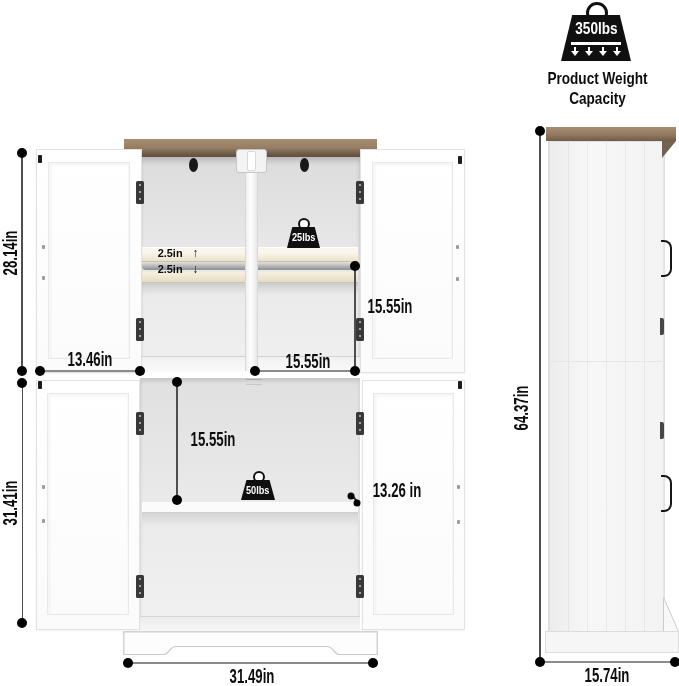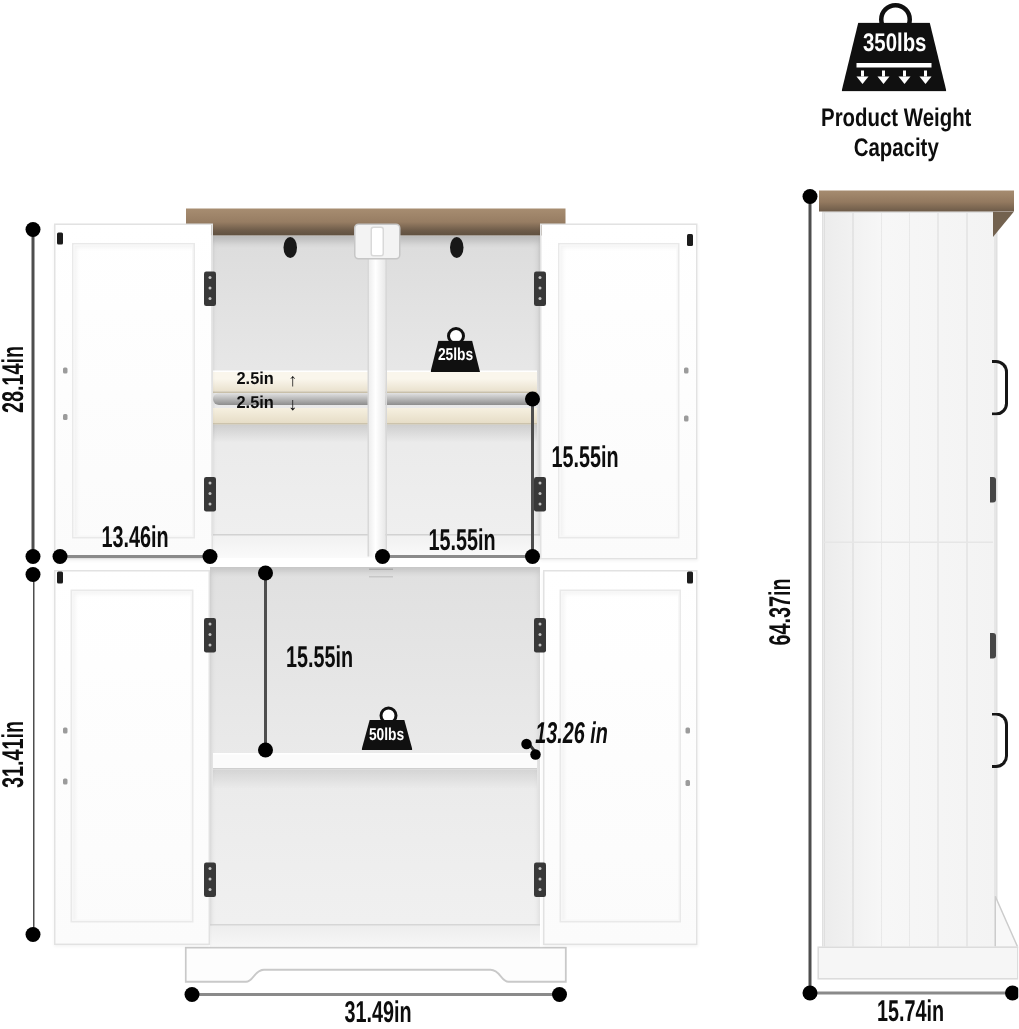--- a/index.html
+++ b/index.html
@@ -212,21 +212,21 @@
     <div class="vln" style="left:176.4px;top:382px;height:118px;"></div>
     <i class="dot" style="left:177px;top:382px;"></i>
     <i class="dot" style="left:177px;top:500px;"></i>
     <div class="lbl" style="left:213px;top:439px;"><span class="cx66">15.55in</span></div>
   </div>
 
   <div>
     <div class="vln" style="left:353.5px;top:494px;height:10px;transform:rotate(-38deg);background:#333;"></div>
     <i class="dot sm" style="left:351px;top:496px;"></i>
     <i class="dot sm" style="left:357px;top:503px;"></i>
-    <div class="lbl" style="left:381px;top:490px;font-style:italic;"><span class="cx66">13.26 in</span></div>
+    <div class="lbl" style="left:397px;top:490px;"><span class="cx66">13.26 in</span></div>
   </div>
 
   <div>
     <div class="hln" style="left:128px;top:662.2px;width:245px;"></div>
     <i class="dot" style="left:128px;top:663px;"></i>
     <i class="dot" style="left:373px;top:663px;"></i>
     <div class="lbl" style="left:252px;top:676px;"><span class="cx66">31.49in</span></div>
   </div>
 
   <div class="abs" style="left:546px;top:127px;width:130px;height:14px;z-index:5;

